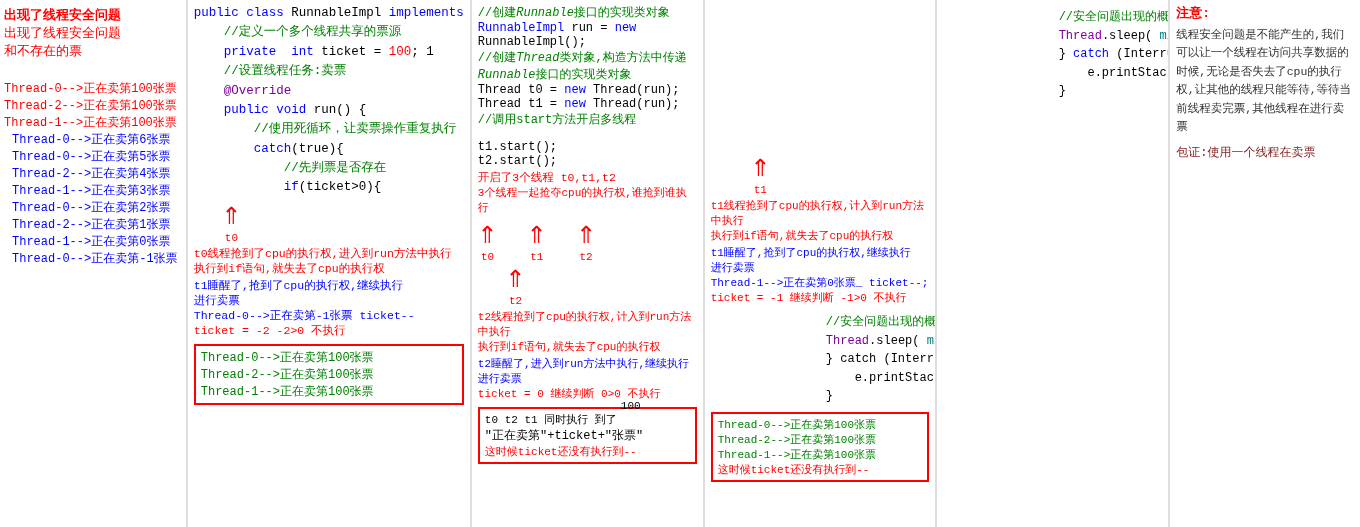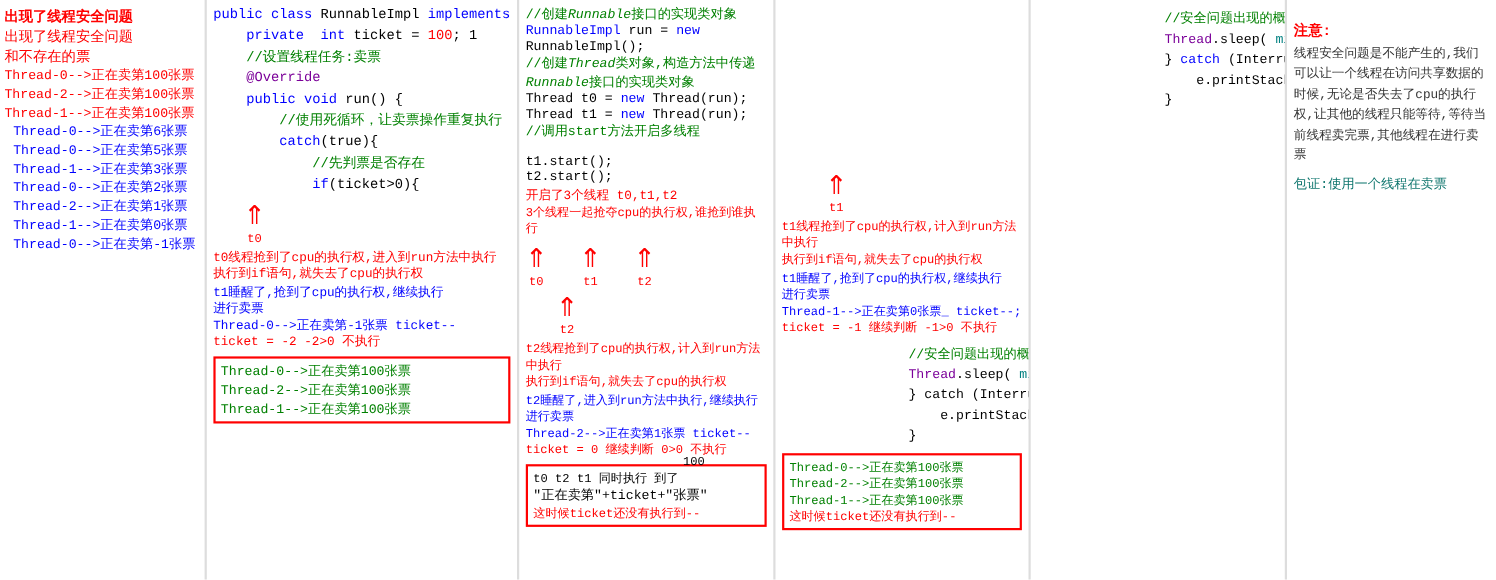--- a/index.html
+++ b/index.html
@@ -19,21 +19,21 @@
       display: flex;
       width: 1360px;
       height: 527px;
     }
 
     .col1 { width: 218px; padding: 6px 4px; border-right: 2px solid #ddd; overflow: hidden; }
     .col2 { width: 330px; padding: 4px 6px; border-right: 2px solid #ddd; overflow: hidden; font-size: 12.5px; }
     .col3 { width: 270px; padding: 4px 6px; border-right: 2px solid #ddd; overflow: hidden; font-size: 12px; }
     .col4 { width: 270px; padding: 4px 6px; border-right: 2px solid #ddd; overflow: hidden; font-size: 12px; }
     .col5 { width: 270px; padding: 4px 6px; border-right: 2px solid #ddd; overflow: hidden; font-size: 12px; }
-    .col6 { width: 220px; padding: 15px 6px; overflow: hidden; font-size: 12px; }
+    .col6 { width: 220px; padding: 0 6px; overflow: hidden; font-size: 12px; }
 
     .red { color: red; }
     .blue { color: blue; }
     .green { color: green; }
     .purple { color: #7b0099; }
     .black { color: #000; }
     .teal { color: teal; }
     .bold { font-weight: bold; }
 
     .code-block { line-height: 1.55; }
@@ -52,38 +52,40 @@
     }
   </style>
 </head>
 <body>
 
 <div class="main-layout">
 
   <div class="col1">
     <div class="red bold">出现了线程安全问题</div>
     <div class="red">出现了线程安全问题</div>
-    <div class="red" style="margin-bottom:0;">和不存在的票</div>
+    <div class="red" style="margin-bottom:20px;">和不存在的票</div>
     <div>
       <div class="red" style="font-size:12px;">Thread-0--&gt;正在卖第100张票</div>
       <div class="red" style="font-size:12px;">Thread-2--&gt;正在卖第100张票</div>
       <div class="red" style="font-size:12px;">Thread-1--&gt;正在卖第100张票</div>
       <div class="blue" style="font-size:12px;padding-left:8px;">Thread-0--&gt;正在卖第6张票</div>
       <div class="blue" style="font-size:12px;padding-left:8px;">Thread-0--&gt;正在卖第5张票</div>
+      <div class="blue" style="font-size:12px;padding-left:8px;">Thread-2--&gt;正在卖第4张票</div>
       <div class="blue" style="font-size:12px;padding-left:8px;">Thread-1--&gt;正在卖第3张票</div>
       <div class="blue" style="font-size:12px;padding-left:8px;">Thread-0--&gt;正在卖第2张票</div>
       <div class="blue" style="font-size:12px;padding-left:8px;">Thread-2--&gt;正在卖第1张票</div>
       <div class="blue" style="font-size:12px;padding-left:8px;">Thread-1--&gt;正在卖第0张票</div>
       <div class="blue" style="font-size:12px;padding-left:8px;">Thread-0--&gt;正在卖第-1张票</div>
     </div>
   </div>
 
   <div class="col2">
     <div class="code-block">
       <span class="line"><span class="blue">public</span> <span class="blue">class</span> RunnableImpl <span class="blue">implements</span> Runnable{</span>
+      <span class="line green">    //定义一个多个线程共享的票源</span>
       <span class="line">    <span class="blue">private</span>  <span class="blue">int</span> ticket = <span class="red">100</span>; 1</span>
       <span class="line green">    //设置线程任务:卖票</span>
       <span class="line purple">    @Override</span>
       <span class="line">    <span class="blue">public</span> <span class="blue">void</span> run() {</span>
       <span class="line green">        //使用死循环，让卖票操作重复执行</span>
       <span class="line">        <span class="blue">catch</span>(true){</span>
       <span class="line green">            //先判票是否存在</span>
       <span class="line">            <span class="blue">if</span>(ticket&gt;0){</span>
     </div>
 
@@ -138,21 +140,20 @@
     <div style="display:flex;flex-direction:column;align-items:flex-start;margin-top:0;">
       <div style="display:flex;flex-direction:column;align-items:center;margin-left:28px;">
         <span class="big-arrow">⇑</span>
         <span class="arrow-tag">t2</span>
       </div>
     </div>
     <div class="red" style="font-size:11px;margin-top:2px;">t2线程抢到了cpu的执行权,计入到run方法中执行</div>
     <div class="red" style="font-size:11px;">执行到if语句,就失去了cpu的执行权</div>
     <div class="blue" style="font-size:11px;margin-top:2px;">t2睡醒了,进入到run方法中执行,继续执行</div>
     <div class="blue" style="font-size:11px;">进行卖票</div>
-    <div class="blue" style="font-size:11px;">Thread-2--&gt;正在卖第1张票  ticket--</div>
     <div class="red" style="font-size:11px;">ticket = 0   继续判断 0&gt;0 不执行</div>
 
     <div style="border:2px solid red;margin-top:6px;padding:3px 5px;">
       <div style="display:flex;align-items:center;font-size:11px;gap:4px;">
         <span class="black">t0 t2 t1 同时执行 到了</span>
         <span style="position:relative;font-size:11px;">
           <span style="position:absolute;top:-14px;left:50%;transform:translateX(-50%);color:black;font-size:11px;">100</span>
           &nbsp;&nbsp;&nbsp;
         </span>
       </div>
@@ -203,16 +204,16 @@
       <span class="line">                    e.printStackTrace();</span>
       <span class="line">                }</span>
     </div>
   </div>
 
   <div class="col6">
     <div class="red bold" style="font-size:13px;margin-top:4px;">注意:</div>
     <div style="font-size:11.5px;line-height:1.6;color:#333;margin-top:4px;">
       线程安全问题是不能产生的,我们可以让一个线程在访问共享数据的时候,无论是否失去了cpu的执行权,让其他的线程只能等待,等待当前线程卖完票,其他线程在进行卖票
     </div>
-    <div style="font-size:12px;margin-top:8px;color:#0f766e;">包证:使用一个线程在卖票</div>
+    <div style="font-size:12px;margin-top:8px;color:#7f1d1d;">包证:使用一个线程在卖票</div>
   </div>
 
 </div>
 
 </body></html>

